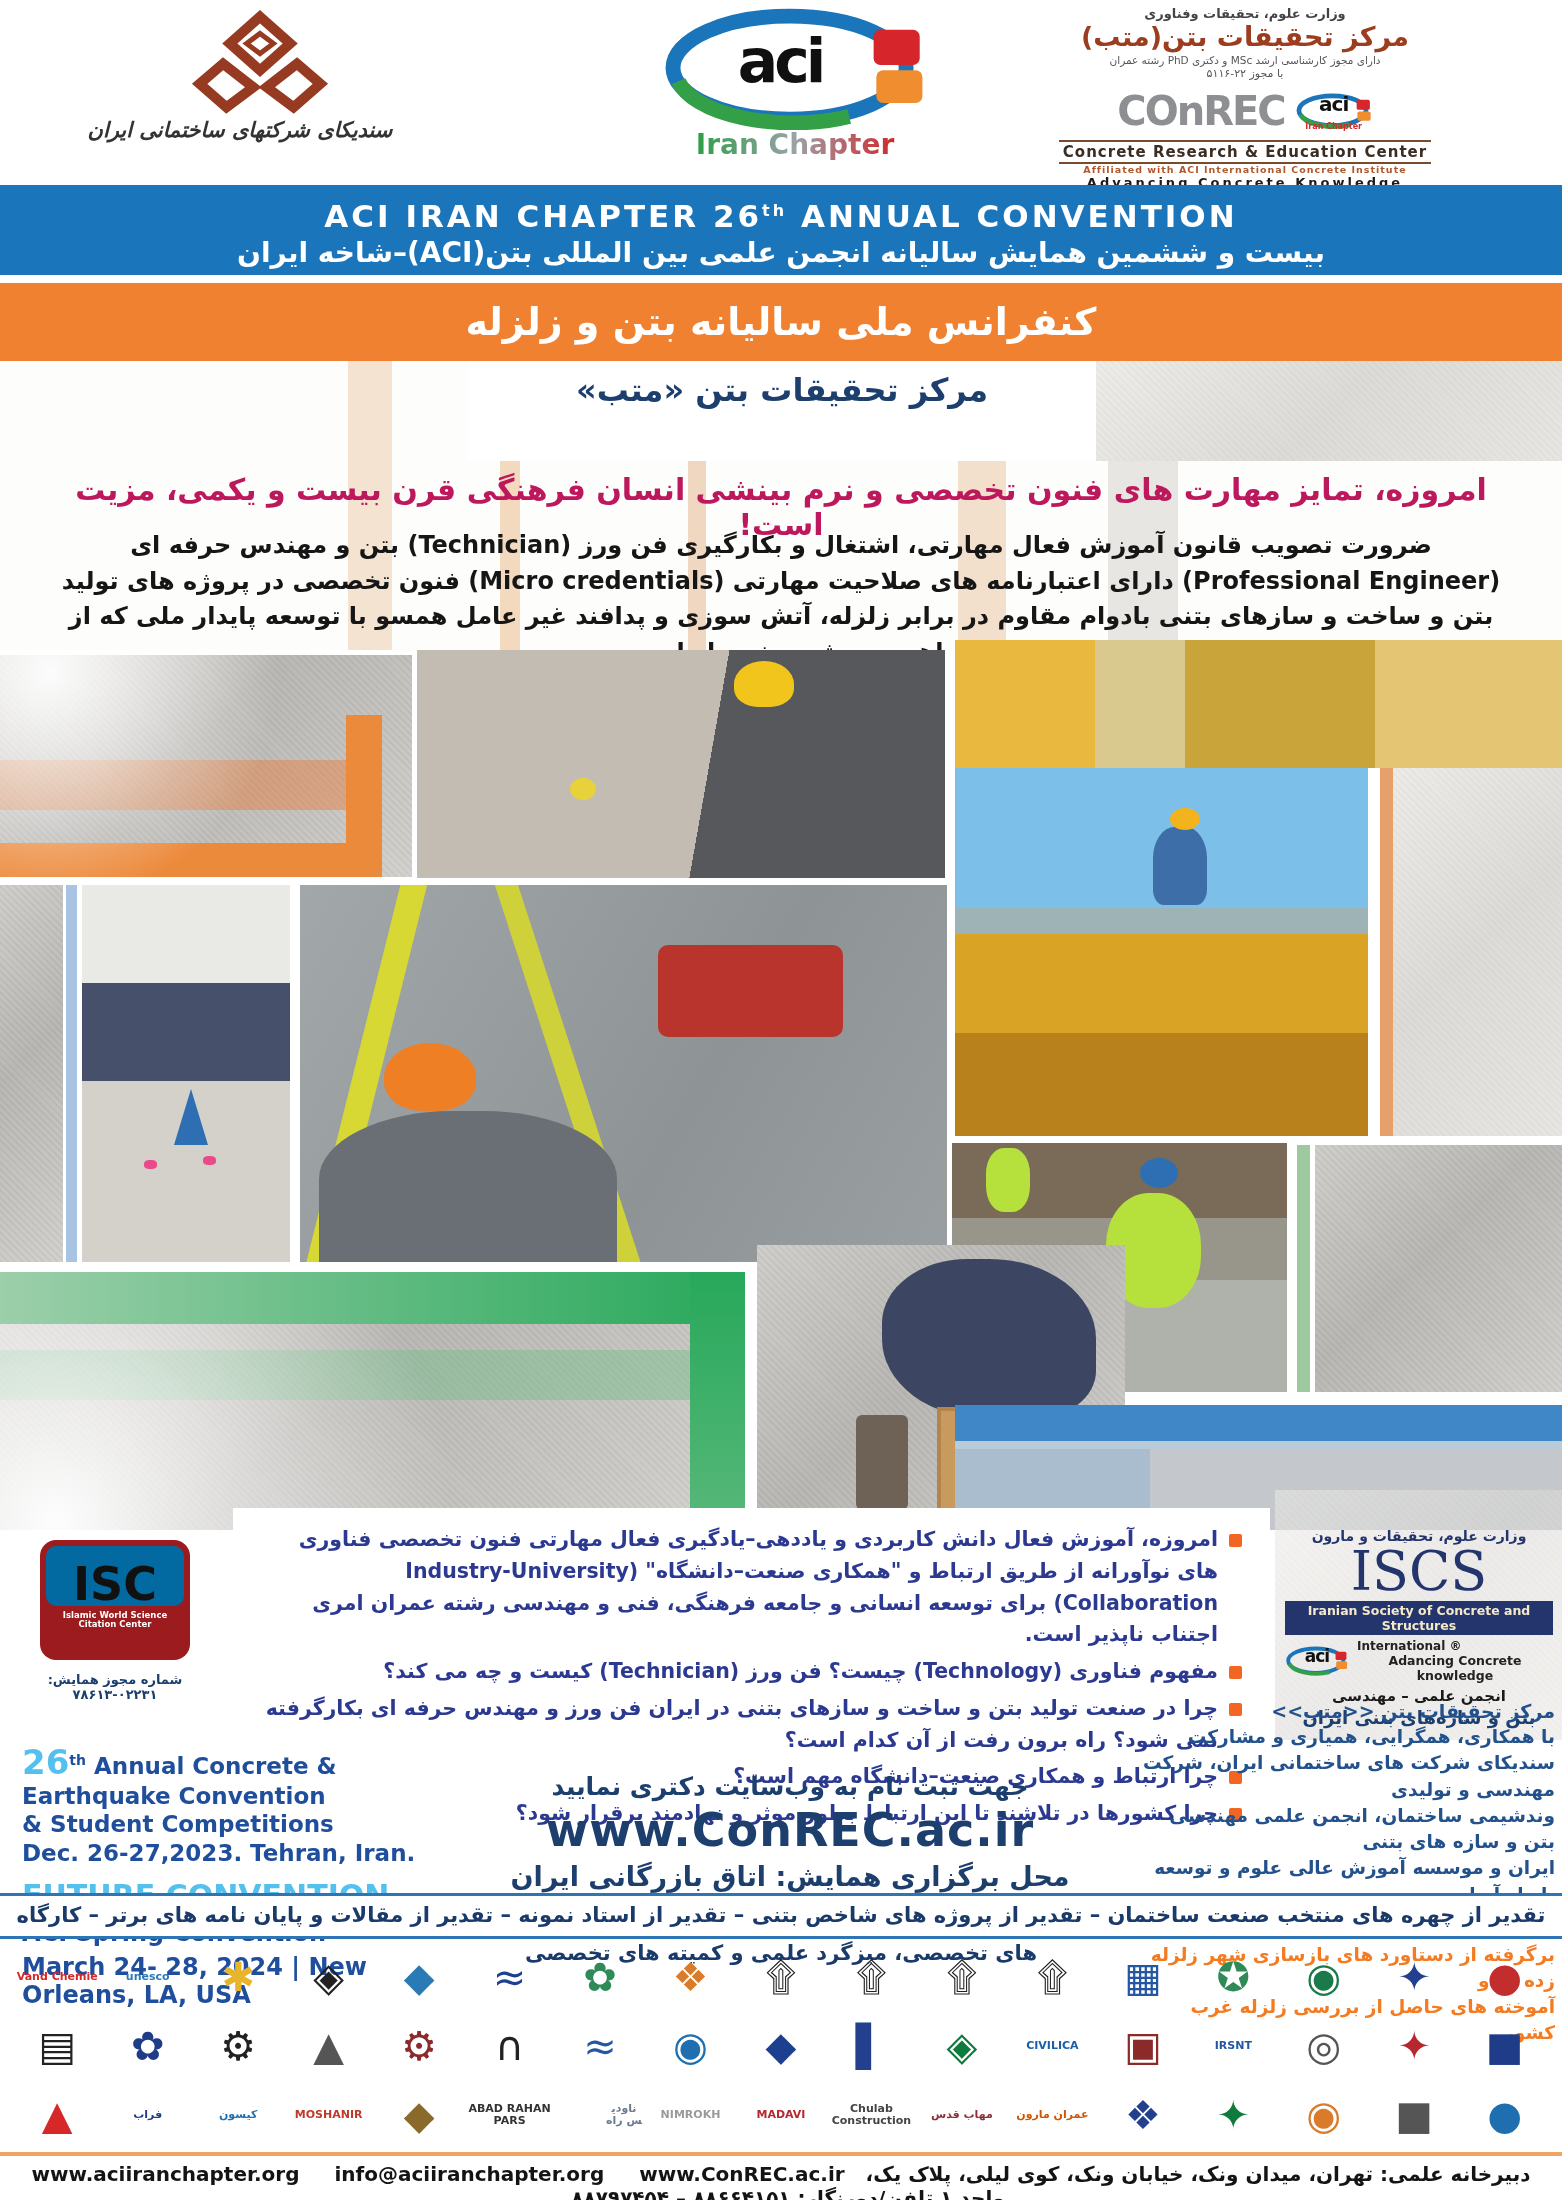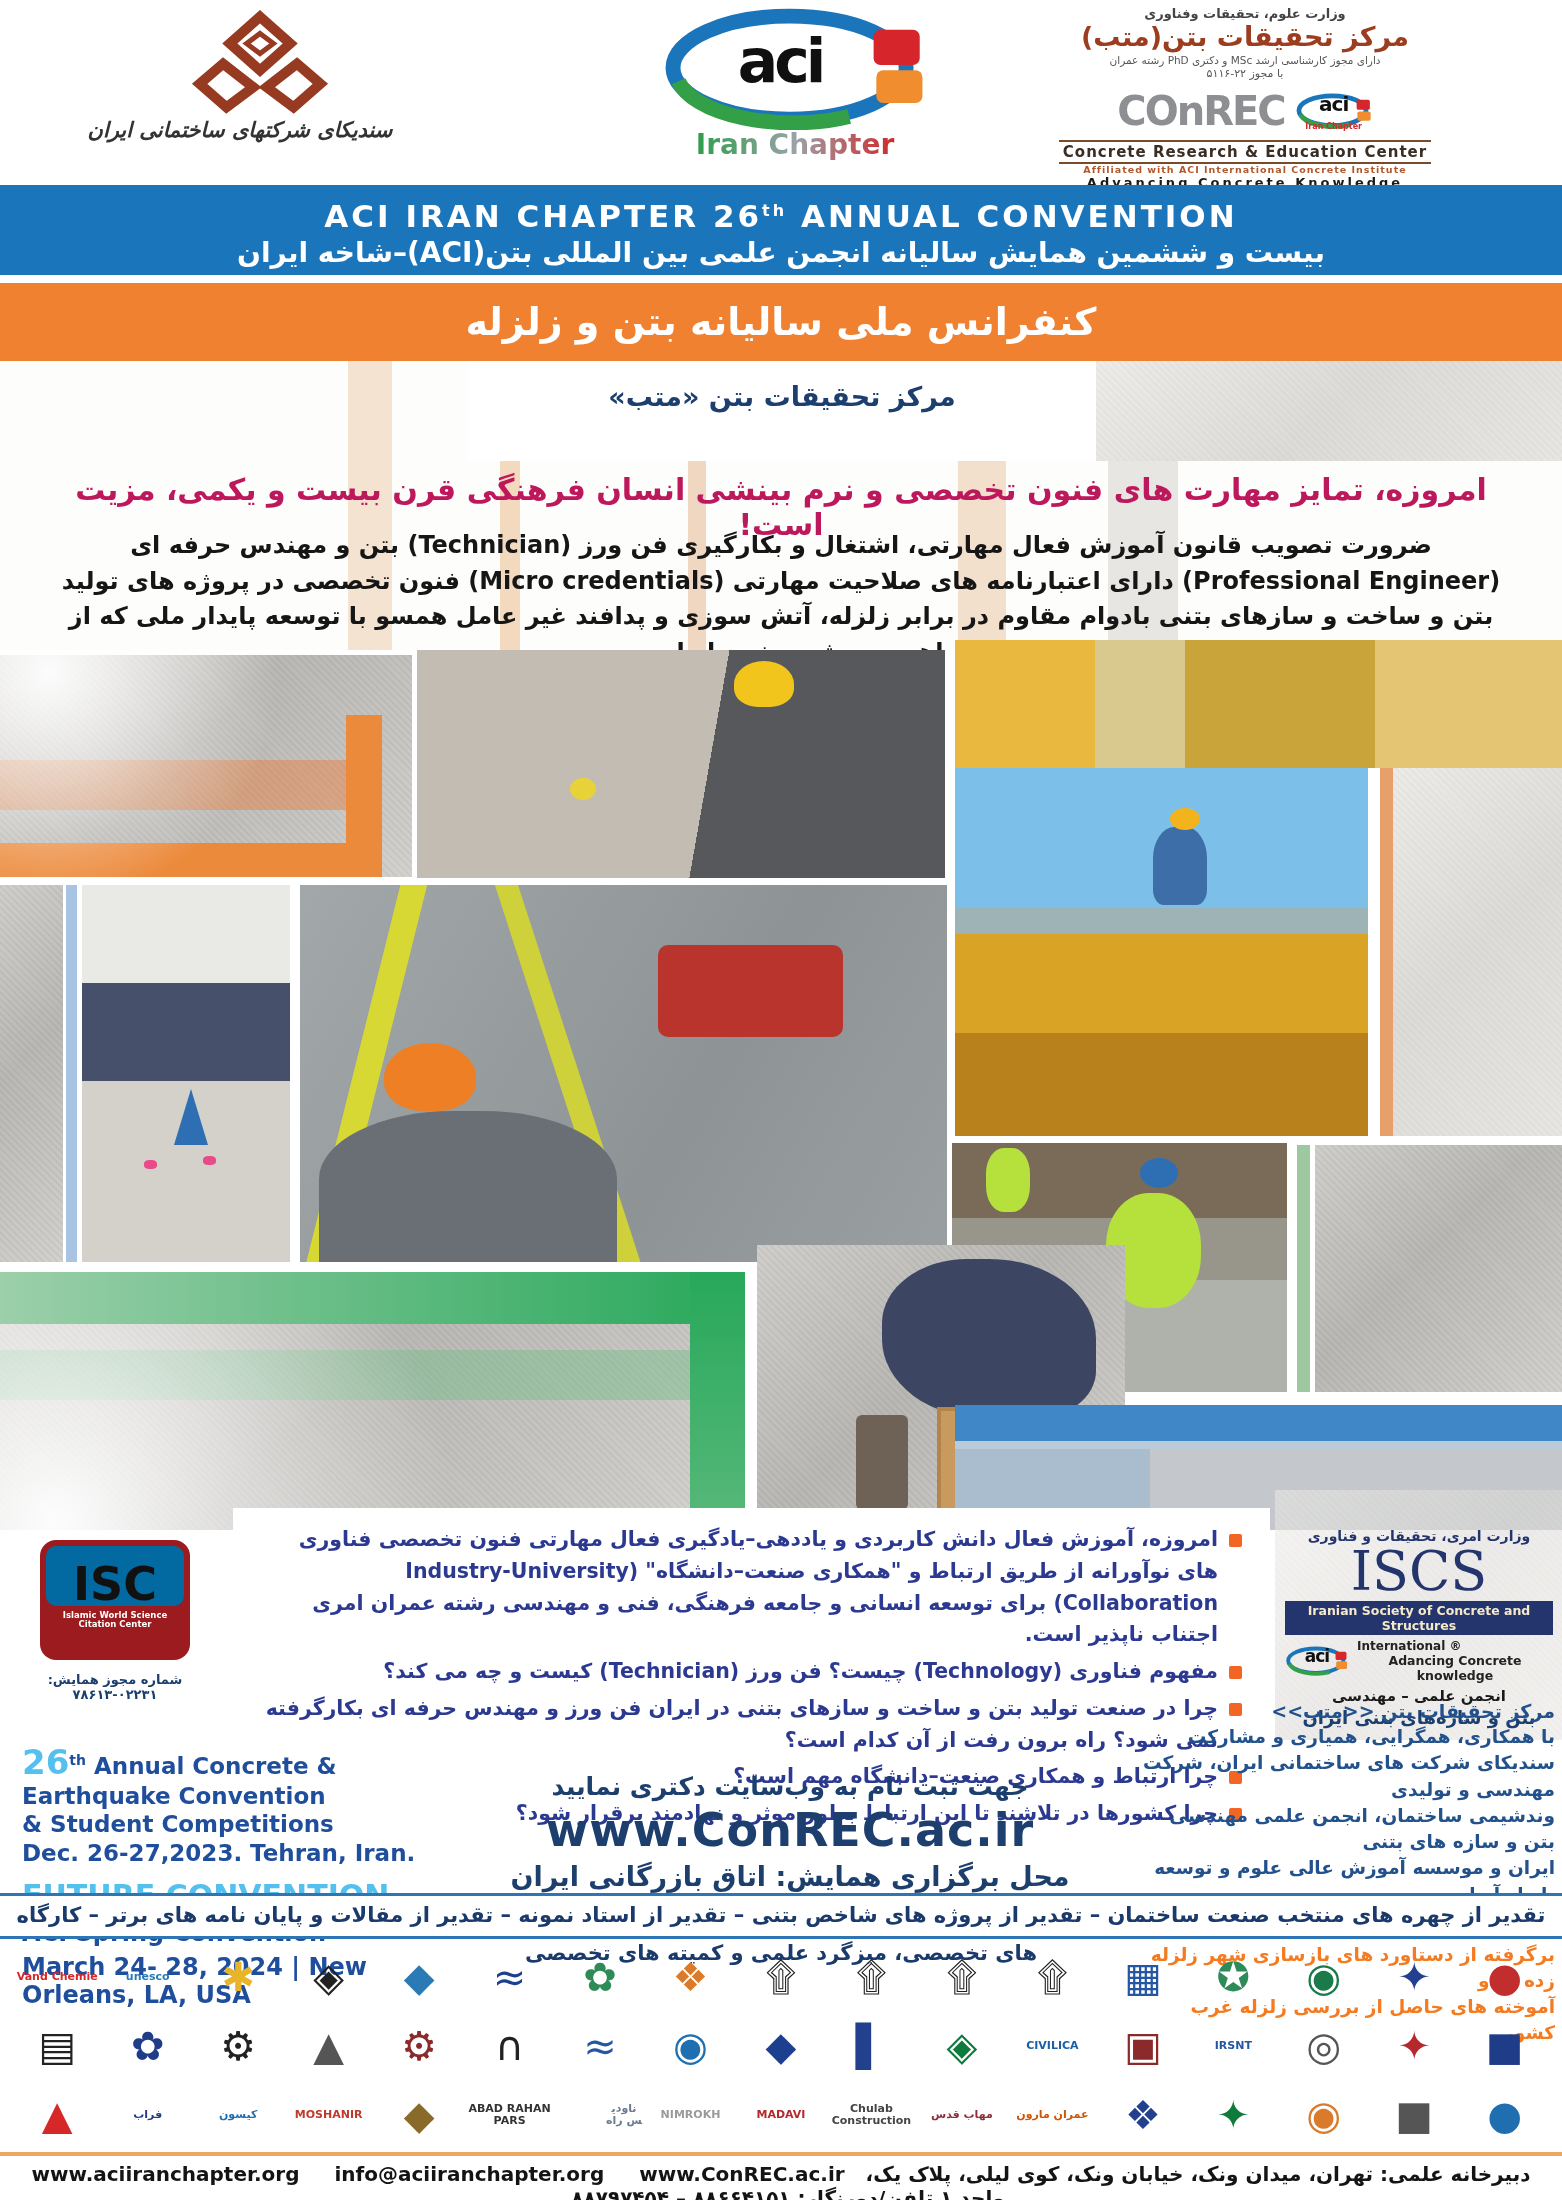--- a/index.html
+++ b/index.html
@@ -49,21 +49,21 @@
   #banner-blue .l2{font-size:28px;font-weight:bold;margin-top:2px;}
   #banner-orange{left:0;top:283px;width:1562px;height:79px;background:#f08130;color:#fff;
       text-align:center;line-height:79px;font-size:38px;font-weight:bold;}
 
   
   #stripes{left:0;top:361px;width:1562px;height:290px;background:#fdfdfc;}
   .stripe{position:absolute;top:0;height:100%;}
   
   #date-right-tex{left:1096px;top:361px;width:466px;height:100px;}
   #date-panel{left:468px;top:361px;width:628px;height:100px;background:#fff;text-align:center;}
-  #date-panel .center{font-size:27px;font-weight:bold;color:#1c3f6e;margin-top:20px;}
+  #date-panel .center{font-size:32px;font-weight:bold;color:#1c3f6e;margin-top:10px;}
   #date-panel .date{font-size:31px;font-weight:bold;color:#3ab54a;margin-top:4px;}
 
   
   #intro-headline{left:60px;top:472px;width:1442px;text-align:center;
       font-size:30px;font-weight:bold;color:#be185d;}
   #intro-body{left:60px;top:528px;width:1442px;text-align:center;
       font-size:24px;font-weight:bold;color:#161616;line-height:1.48;}
 
   
   #collage{left:0;top:650px;width:1562px;height:880px;background:#fff;}
@@ -319,21 +319,21 @@
 
 <div class="abs" id="qa-panel">
   <div class="qa-item">امروزه، آموزش فعال دانش کاربردی و یاددهی–یادگیری فعال مهارتی فنون تخصصی فناوری های نوآورانه از طریق ارتباط و "همکاری صنعت–دانشگاه" (Industry-University Collaboration) برای توسعه انسانی و جامعه فرهنگی، فنی و مهندسی رشته عمران امری اجتناب ناپذیر است.</div>
   <div class="qa-item">مفهوم فناوری (Technology) چیست؟ فن ورز (Technician) کیست و چه می کند؟</div>
   <div class="qa-item">چرا در صنعت تولید بتن و ساخت و سازهای بتنی در ایران فن ورز و مهندس حرفه ای بکارگرفته نمی شود؟ راه برون رفت از آن کدام است؟</div>
   <div class="qa-item">چرا ارتباط و همکاری صنعت–دانشگاه مهم است؟</div>
   <div class="qa-item">چرا کشورها در تلاشند تا این ارتباط بطور موثر و نهادمند برقرار شود؟</div>
 </div>
 
 <div class="abs" id="iscs-block">
-  <div class="iscs-ministry rtl">وزارت امری، تحقیقات و فناوری</div>
+  <div class="iscs-ministry rtl">وزارت علوم، تحقیقات و مارون</div>
   <div class="iscs-acronym">ISCS</div>
   <div class="iscs-band">Iranian Society of Concrete and Structures</div>
   <div class="iscs-row">
     <span class="aci-mini" style="width:64px;height:46px;">
       <svg width="64" height="46" viewBox="0 0 200 90">
         <ellipse cx="96" cy="44" rx="86" ry="38" fill="none" stroke="#1b75bb" stroke-width="12"></ellipse>
         <path d="M 14 54 A 86 38 0 0 0 140 80" fill="none" stroke="#33a048" stroke-width="12"></path>
         <rect x="158" y="16" width="34" height="26" rx="5" fill="#d6252b"></rect>
         <rect x="160" y="46" width="34" height="24" rx="5" fill="#ef8d2f"></rect>
       </svg>

